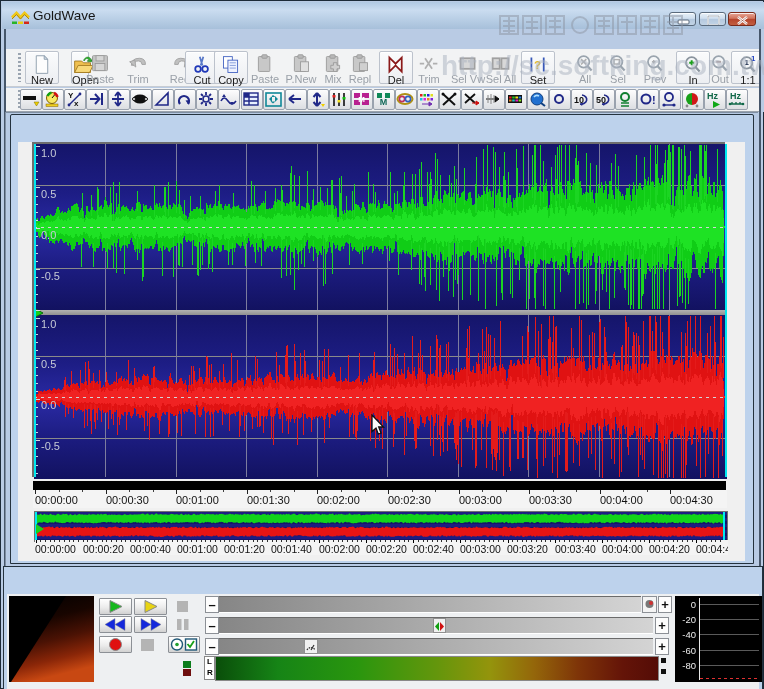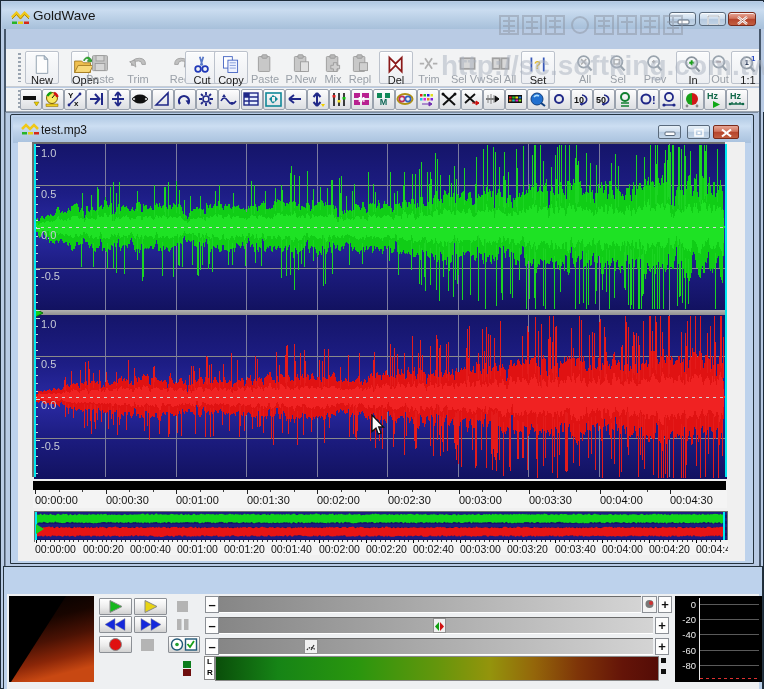--- a/index.html
+++ b/index.html
@@ -567,45 +567,20 @@
           <circle cx="16" cy="14" r="1.3" fill="#106848"></circle>
         </svg>
       </div>
  </div>
  <div style="position:absolute;left:0;top:28px;width:3px;height:537px;background:#b9cbe4"></div>
  <div style="position:absolute;left:3px;top:28px;width:2px;height:537px;background:#46566a"></div>
  <div style="position:absolute;left:760px;top:28px;width:4px;height:83px;background:#b9cbe4"></div>
  <div style="position:absolute;left:758px;top:28px;width:2px;height:537px;background:#46566a"></div>
  <div id="mdi">
   <div id="child">
-   <div id="childtitle">
-    <svg class="abs" style="left:7px;top:5px" width="20" height="15">
-            <path d="M2 7 L6 3 L10 7 L14 3 L18 7" stroke="#f0c818" stroke-width="2.5" fill="none"></path>
-            <rect x="2" y="10" width="5" height="2.5" fill="#28b428"></rect>
-            <rect x="8" y="10" width="5" height="2.5" fill="#e8d018"></rect>
-            <rect x="14" y="10" width="5" height="2.5" fill="#d42818"></rect>
-          </svg>
-    <div class="ctitle">test.mp3</div>
-    <div class="capbtn2" style="left:645px">
-            <svg class="capglyph">
-              <rect x="6" y="6" width="10" height="3.5" rx="1" fill="#fdfdfd" stroke="#5a6a7c"></rect>
-            </svg>
-          </div>
-    <div class="capbtn2" style="left:674px">
-            <svg class="capglyph">
-              <rect x="7" y="3.5" width="8" height="6.5" fill="none" stroke="#fdfdfd" stroke-width="1.6"></rect>
-              <rect x="9.5" y="6" width="3" height="2" fill="#fdfdfd"></rect>
-            </svg>
-          </div>
-    <div class="capbtn2 close" style="left:700px;width:26px">
-            <svg class="capglyph">
-              <path d="M8 3.5 L17 10.5 M17 3.5 L8 10.5" stroke="#fff" stroke-width="2.2"></path>
-            </svg>
-          </div>
-   </div>
    <div id="childclient">
     <div id="plot">
      <div style="position:absolute;left:2px;top:2px;width:4px;height:1px;background:#d8d8e0;z-index:5"></div>
 <div style="position:absolute;left:2px;top:11px;width:2px;height:1px;background:#d8d8e0;z-index:5"></div>
 <div style="position:absolute;left:2px;top:19px;width:2px;height:1px;background:#d8d8e0;z-index:5"></div>
 <div style="position:absolute;left:2px;top:27px;width:2px;height:1px;background:#d8d8e0;z-index:5"></div>
 <div style="position:absolute;left:2px;top:35px;width:2px;height:1px;background:#d8d8e0;z-index:5"></div>
 <div style="position:absolute;left:2px;top:43px;width:4px;height:1px;background:#d8d8e0;z-index:5"></div>
 <div style="position:absolute;left:2px;top:52px;width:2px;height:1px;background:#d8d8e0;z-index:5"></div>
 <div style="position:absolute;left:2px;top:60px;width:2px;height:1px;background:#d8d8e0;z-index:5"></div>

